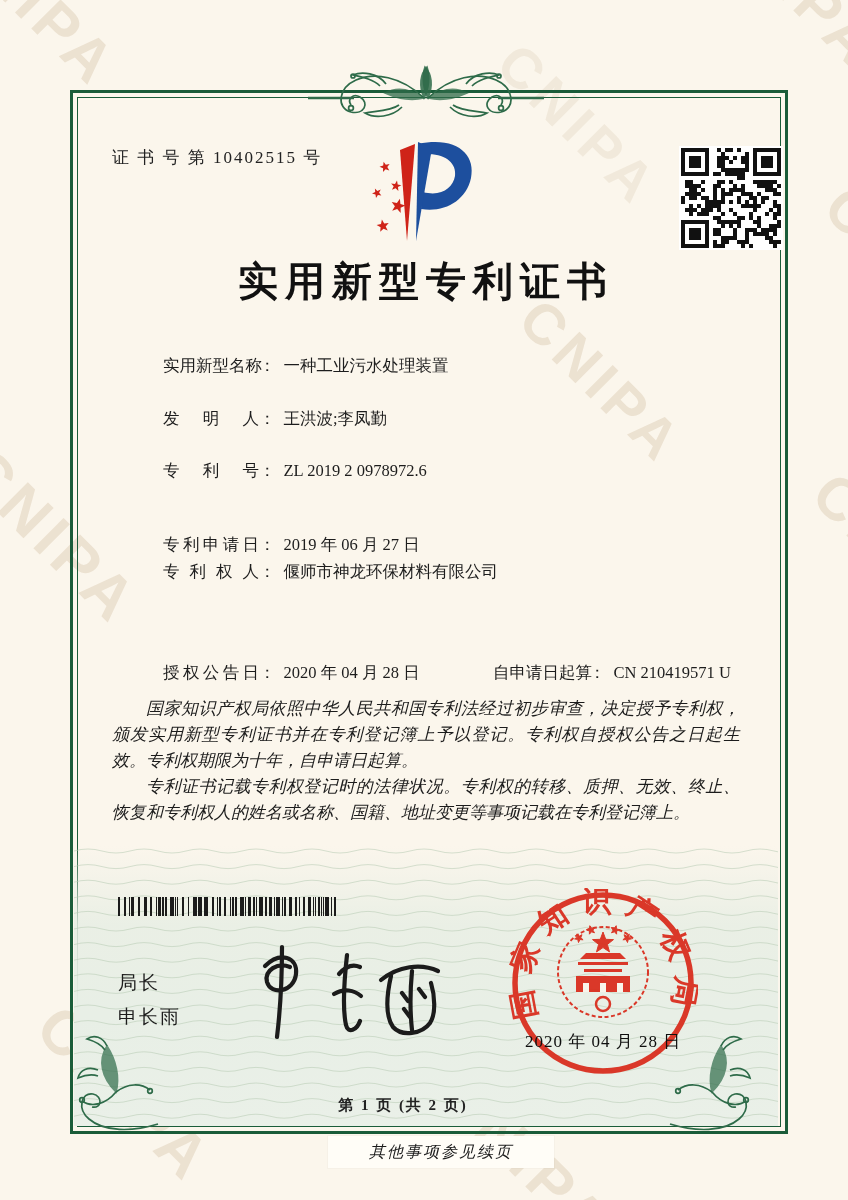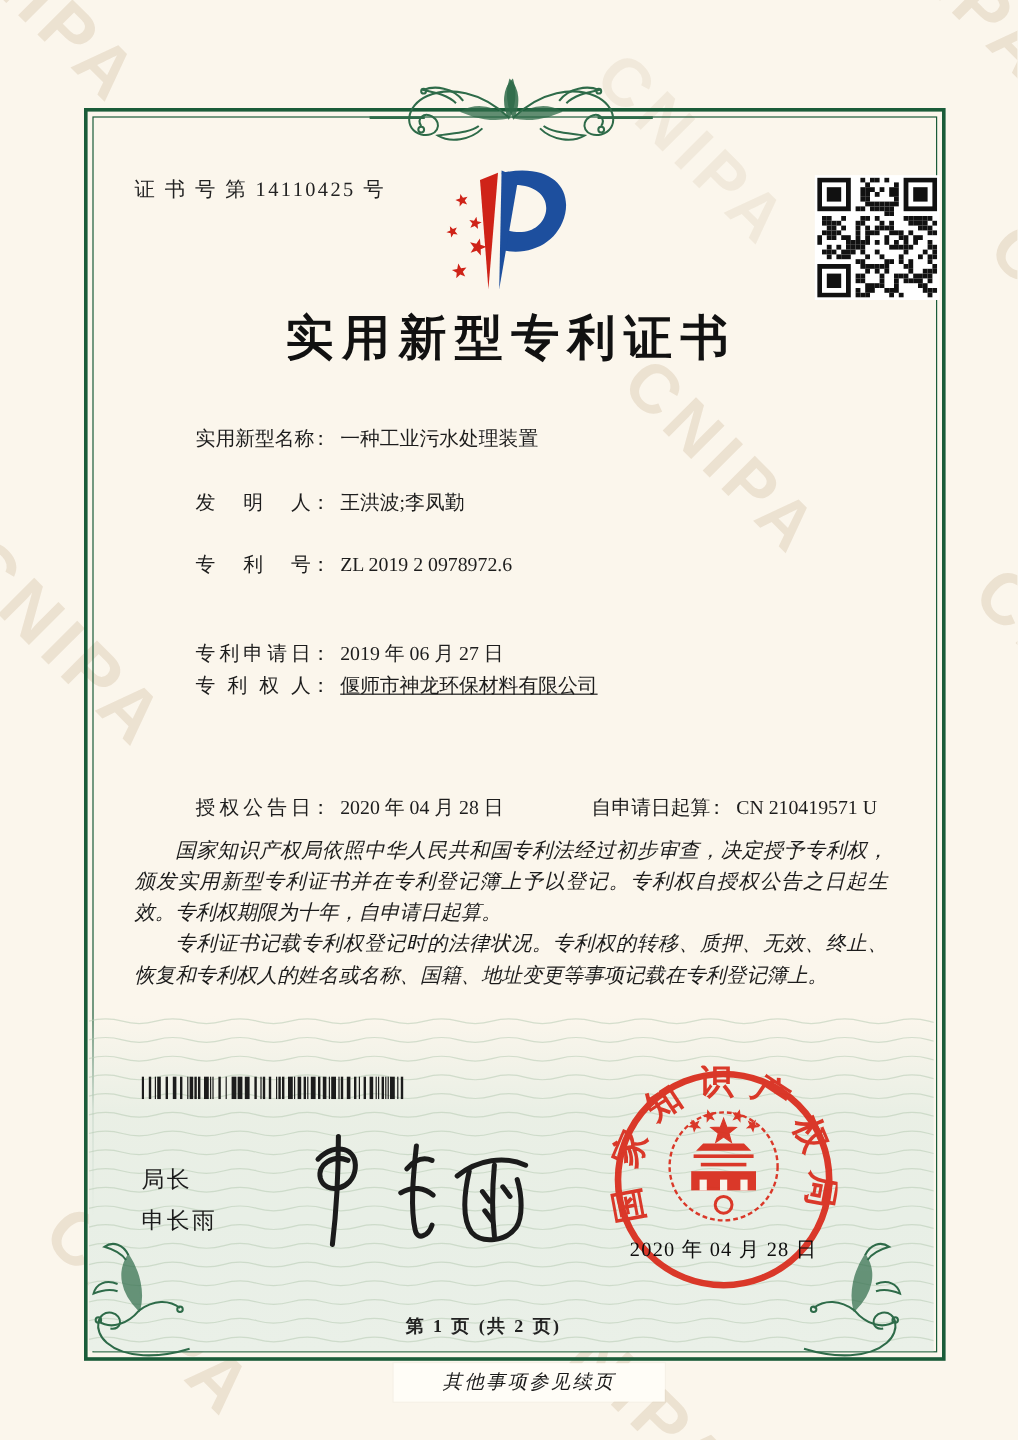--- a/index.html
+++ b/index.html
@@ -119,21 +119,21 @@
       <path d="M51,16 C47,7 38,4 31,9 C38,11 45,14 49,20"></path>
       <path d="M42,40 C32,36 24,40 22,48 C29,45 36,44 42,46"></path>
       <circle cx="26" cy="70" r="2.3"></circle>
       <circle cx="94" cy="61" r="2.3"></circle>
     </g>
   </svg>
   <svg class="abs" style="left:666px;top:1030px;" width="106" height="106" viewBox="0 0 106 106">
     <use href="#corner-fl" transform="translate(106,0) scale(-1,1)"></use>
   </svg>
 
-  <div class="certno">证 书 号 第 14110425 号</div>
+  <div class="certno">证 书 号 第 10402515 号</div>
 
   <svg class="abs" style="left:358px;top:136px;" width="135" height="118" viewBox="0 0 135 118">
     <path d="M60,8 C98,0 118,18 113,42 C108,65 86,77 63,73 L65,56 C83,61 95,52 97,40 C99,26 85,15 62,19 Z" fill="#1d4f9e"></path>
     <polygon points="60,6 74,12 58,105" fill="#1d4f9e"></polygon>
     <polygon points="42,14 57,8 49,105" fill="#cf2318"></polygon>
     <g fill="#cf2318">
       <polygon points="25.6,25.7 27.8,28.8 31.6,28.0 29.3,31.1 31.3,34.5 27.6,33.2 25.0,36.1 25.1,32.3 21.5,30.7 25.2,29.5"></polygon>
       <polygon points="39.0,44.6 39.7,48.4 43.4,49.2 40.0,51.1 40.4,54.9 37.6,52.3 34.0,53.8 35.7,50.3 33.1,47.4 37.0,47.9"></polygon>
       <polygon points="16.9,52.5 19.4,54.9 22.7,53.6 21.1,56.7 23.4,59.4 19.9,58.9 18.0,61.9 17.5,58.4 14.0,57.6 17.2,56.0"></polygon>
       <polygon points="41.9,62.8 42.4,68.0 47.5,69.6 42.6,71.7 42.7,77.0 39.2,73.0 34.2,74.7 36.9,70.2 33.7,65.9 38.9,67.1"></polygon>
@@ -371,21 +371,21 @@
   </div>
   <div class="field" style="left:118px;top:408px;">
     <span class="lbl">发明人</span><span class="colon">：</span><span class="val">王洪波;李凤勤</span>
   </div>
   <div class="field" style="left:118px;top:460px;">
     <span class="lbl">专利号</span><span class="colon">：</span><span class="val">ZL 2019 2 0978972.6</span>
   </div>
   <div class="field" style="left:118px;top:534px;">
     <span class="lbl">专利申请日</span><span class="colon">：</span><span class="val">2019 年 06 月 27 日</span>
   </div>
-  <div class="field" style="left:118px;top:561px;text-decoration:underline;">
+  <div class="field" style="left:118px;top:561px;">
     <span class="lbl">专利权人</span><span class="colon">：</span><span class="val">偃师市神龙环保材料有限公司</span>
   </div>
 
   <div class="field" style="left:118px;top:662px;">
     <span class="lbl">授权公告日</span><span class="colon">：</span><span class="val">2020 年 04 月 28 日</span>
   </div>
   <div class="field" style="left:448px;top:662px;">
     <span class="lbl">自申请日起算</span><span class="colon">：</span><span class="val">CN 210419571 U</span>
   </div>
 

